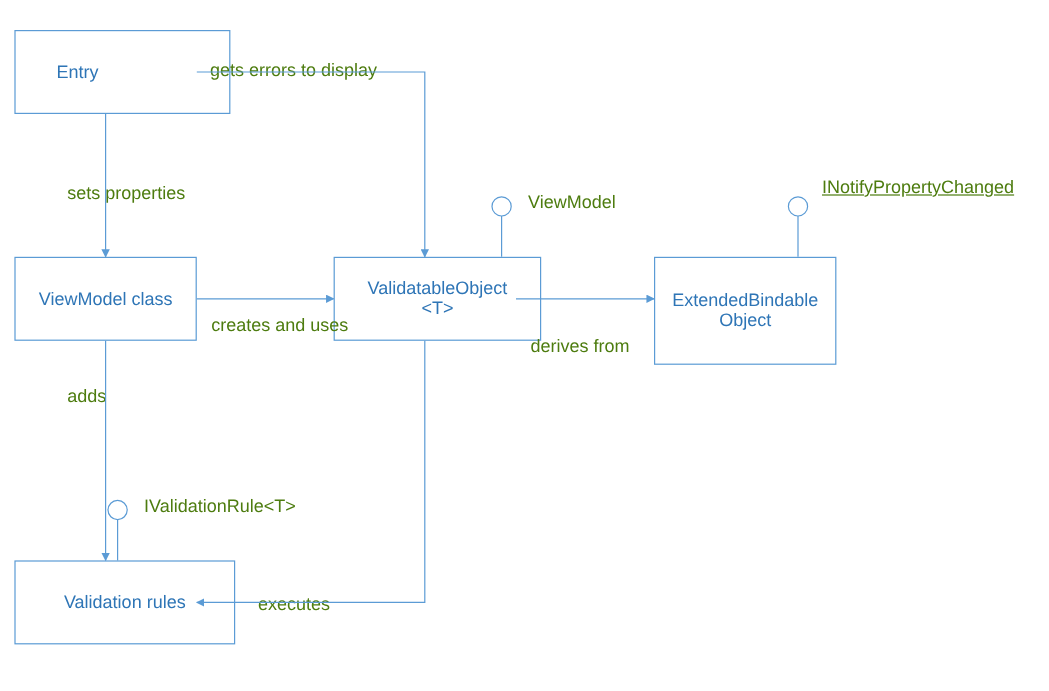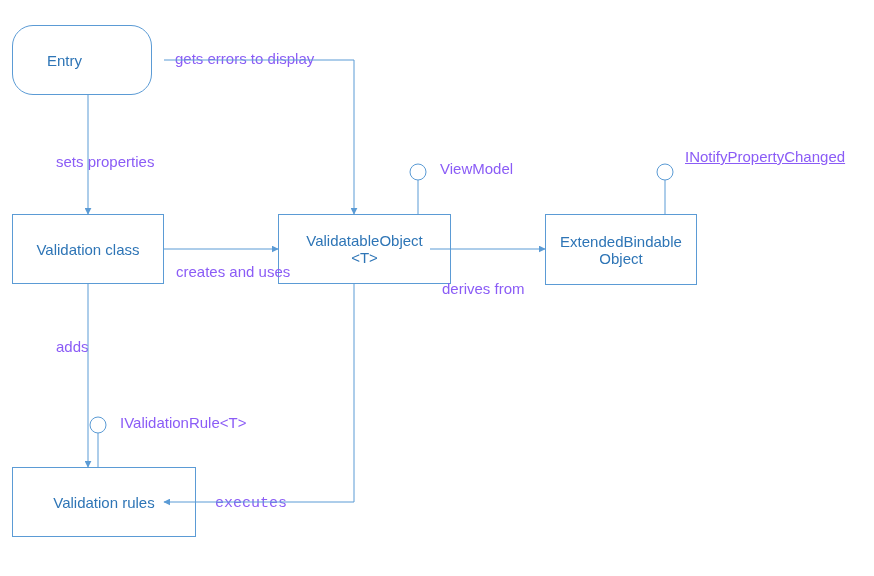--- a/index.html
+++ b/index.html
@@ -17,66 +17,66 @@
     border: 1px solid #5b9bd5;
     background: #ffffff;
     display: flex;
     align-items: center;
     justify-content: center;
     text-align: center;
     padding: 4px;
   }
   .label {
     position: absolute;
-    color: #8b5cf6;
+    color: #4d7c0f;
     font-size: 15px;
     white-space: nowrap;
   }
   svg.overlay {
     position: absolute;
     top: 0; left: 0;
     width: 874px;
     height: 576px;
     pointer-events: none;
   }
   .arrow-line { stroke: #5b9bd5; stroke-width: 1; fill: none; }
   .arrow-head { fill: #5b9bd5; }
   .lollipop { stroke: #5b9bd5; stroke-width: 1; fill: none; }
 </style>
 </head>
 <body>
 
-<div class="box" style="left:12px; top:25px; width:140px; height:70px;border-radius:21px;">
+<div class="box" style="left:12px; top:25px; width:180px; height:70px;">
   <span style="text-align:left; width:100%; padding-left:30px;">Entry</span>
 </div>
 
 <div class="box" style="left:12px; top:214px; width:152px; height:70px;">
-  <span>Validation class</span>
+  <span>ViewModel class</span>
 </div>
 
 <div class="box" style="left:278px; top:214px; width:173px; height:70px; white-space:pre-line;">
   <span>ValidatableObject
 &lt;T&gt;</span>
 </div>
 
-<div class="box" style="left:545px; top:214px; width:152px; height:71px; white-space:pre-line;">
+<div class="box" style="left:545px; top:214px; width:152px; height:90px; white-space:pre-line;">
   <span>ExtendedBindable
 Object</span>
 </div>
 
 <div class="box" style="left:12px; top:467px; width:184px; height:70px;">
   <span>Validation rules</span>
 </div>
 
 <span class="label" style="left:175px; top:50px;">gets errors to display</span>
 <span class="label" style="left:56px; top:153px;text-align:center;">sets properties</span>
 <span class="label" style="left:176px; top:263px;text-align:center;">creates and uses</span>
 <span class="label" style="left:442px; top:280px;text-align:right;">derives from</span>
-<span class="label" style="left:56px; top:338px;">adds</span>
-<span class="label" style="left:215px; top:495px;font-family:Liberation Mono, monospace;">executes</span>
+<span class="label" style="left:56px; top:322px;">adds</span>
+<span class="label" style="left:215px; top:495px;">executes</span>
 
 <span class="label" style="left:440px; top:160px;">ViewModel</span>
 <span class="label" style="left:685px; top:148px;text-decoration:underline;">INotifyPropertyChanged</span>
 <span class="label" style="left:120px; top:414px;">IValidationRule&lt;T&gt;</span>
 
 <svg class="overlay">
   <defs>
     <marker id="arrow" viewBox="0 0 10 10" refX="9" refY="5" markerWidth="7" markerHeight="7" orient="auto-start-reverse">
       <path d="M 0 0 L 10 5 L 0 10 z" class="arrow-head"></path>
     </marker>

